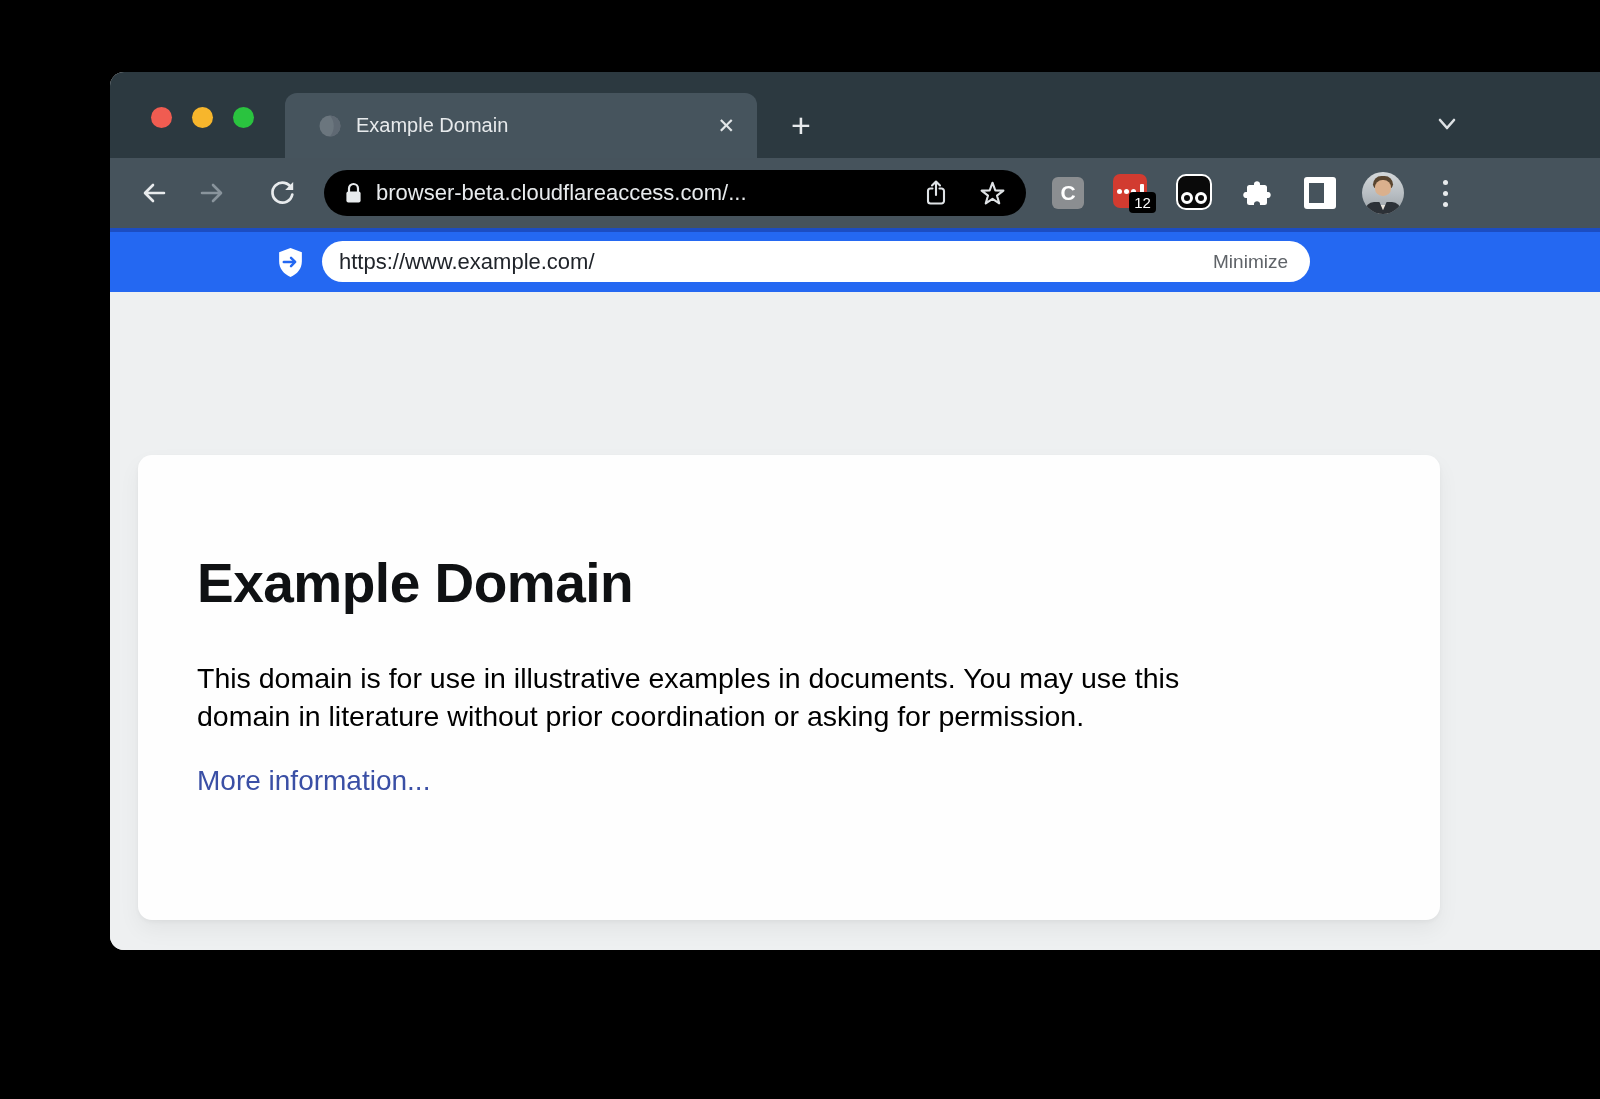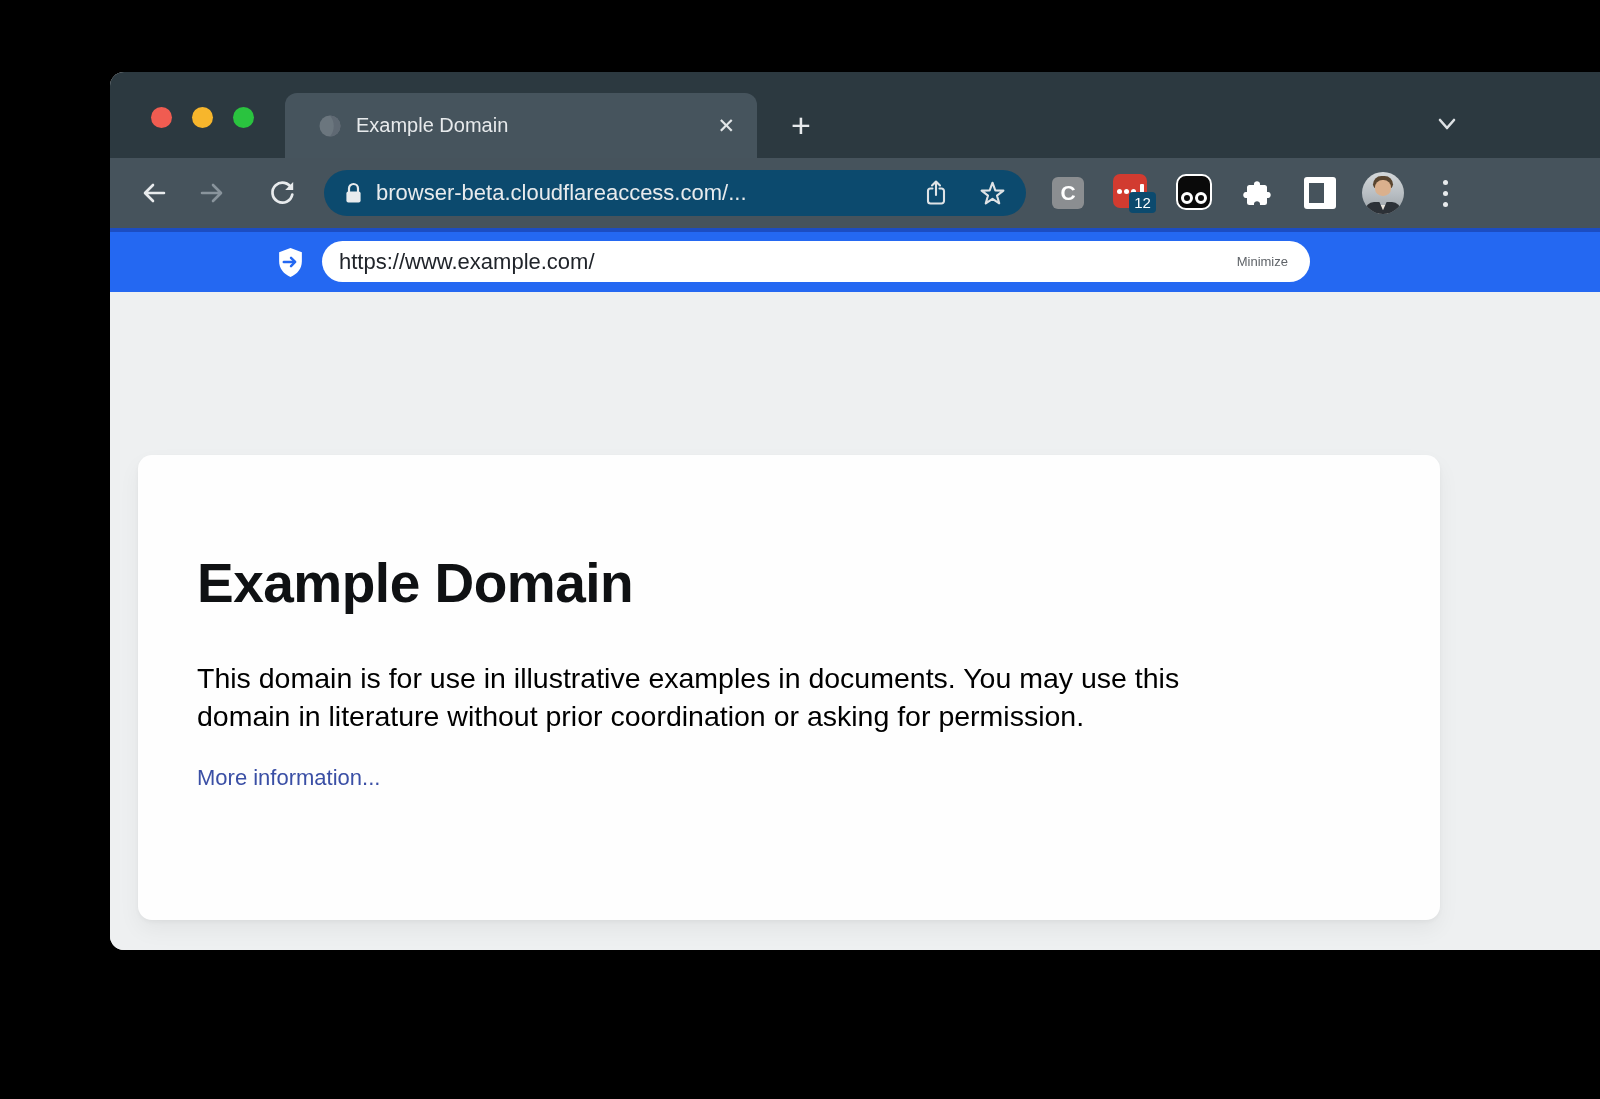--- a/index.html
+++ b/index.html
@@ -20,32 +20,32 @@
     border-radius:12px 12px 0 0;display:flex;align-items:center;padding:0 22px 0 32px;}
   .tab-title{color:#e7eaec;font-size:20px;margin-left:13px;flex:1;white-space:nowrap;overflow:hidden;}
   .tab-close{color:#e2e6e8;font-size:21px;line-height:1;cursor:default;}
   .newtab{position:absolute;left:668px;top:30px;width:46px;height:46px;display:flex;
     align-items:center;justify-content:center;color:#e7eaec;font-size:34px;font-weight:400;}
   .chevron-btn{position:absolute;left:1318px;top:36px;width:38px;height:32px;display:flex;align-items:center;justify-content:center;}
 
   
   .toolbar{position:relative;height:70px;background:#46535c;}
   .navbtn{position:absolute;top:19px;width:32px;height:32px;display:flex;align-items:center;justify-content:center;}
-  .addr{position:absolute;left:214px;top:12px;width:702px;height:46px;background:#0c4a6e;
+  .addr{position:absolute;left:214px;top:12px;width:702px;height:46px;background:#000000;
     border-radius:23px;display:flex;align-items:center;padding:0 20px 0 20px;}
   .addr-url{color:#e8ebed;font-size:22px;margin-left:13px;white-space:nowrap;flex:1;}
   .addr-icons{display:flex;align-items:center;gap:30px;}
   .ext{position:absolute;top:19px;display:flex;align-items:center;justify-content:center;}
   .c-icon{left:942px;width:32px;height:32px;background:#8b8e91;border-radius:6px;
     color:#fff;font-size:21px;font-weight:700;}
   .red-icon{left:1003px;top:16px;width:34px;height:34px;background:#d23b30;border-radius:7px;
     display:flex;align-items:center;justify-content:center;gap:2px;}
   .red-icon i{width:5px;height:5px;border-radius:50%;background:#fff;}
   .red-icon b{width:4px;height:14px;background:#fff;border-radius:1px;margin-left:2px;}
-  .badge{position:absolute;left:1019px;top:34px;min-width:27px;height:21px;background:#0c4a6e;
+  .badge{position:absolute;left:1019px;top:34px;min-width:27px;height:21px;background:#000000;
     border-radius:4px;color:#fff;font-size:15px;display:flex;align-items:center;justify-content:center;padding:0 3px;}
   .oo-icon{left:1066px;top:16px;width:36px;height:36px;background:#0a0a0a;border:2px solid #fff;
     border-radius:10px;display:flex;align-items:flex-end;justify-content:center;gap:2px;padding-bottom:4px;}
   .oo-icon i{width:12px;height:12px;border:3px solid #fff;border-radius:50%;background:#0a0a0a;display:block;}
   .puzzle-icon{left:1131px;width:32px;height:32px;}
   .panel-icon{left:1194px;width:32px;height:32px;background:#fff;border-radius:3px;position:absolute;}
   .panel-icon i{position:absolute;left:5px;top:6px;width:15px;height:20px;background:#46535c;display:block;}
   .avatar{left:1252px;top:14px;width:42px;height:42px;border-radius:50%;overflow:hidden;position:absolute;
     background:linear-gradient(180deg,#d4d8da 0%,#b6bcc1 55%,#979ea4 100%);}
   .avatar .hair{position:absolute;left:11px;top:4px;width:20px;height:13px;background:#59452f;border-radius:9px 9px 5px 5px;}
@@ -55,31 +55,31 @@
     clip-path:polygon(0 0,40% 0,50% 55%,60% 0,100% 0,100% 100%,0 100%);}
   .dots{left:1326px;top:19px;width:18px;height:32px;flex-direction:column;gap:6px;position:absolute;display:flex;align-items:center;justify-content:center;}
   .dots i{width:5px;height:5px;border-radius:50%;background:#e8ebed;display:block;}
 
   
   .banner{position:relative;height:64px;background:#2468f2;border-top:4px solid #1c4dc2;}
   .shield{position:absolute;left:167px;top:15px;}
   .banner-pill{position:absolute;left:212px;top:9px;width:988px;height:41px;background:#fff;
     border-radius:21px;display:flex;align-items:center;padding:0 22px 0 17px;}
   .banner-url{color:#20242a;font-size:22px;flex:1;white-space:nowrap;}
-  .minimize{color:#5f6368;font-size:13px;white-space:nowrap;}
+  .minimize{color:#5f6368;font-size:19px;white-space:nowrap;}
 
   
   .content{position:relative;height:658px;background:#eef0f1;}
   .scroll-track{position:absolute;right:0;top:0;bottom:0;width:20px;background:#fbfbfc;}
   .scroll-thumb{position:absolute;right:3px;top:5px;width:13px;height:548px;background:#b7bbbe;border-radius:7px;}
   .card{position:absolute;left:28px;top:163px;width:1302px;height:465px;background:#fefefe;border-radius:14px;
     box-shadow:0 2px 4px rgba(0,0,0,.04),0 10px 22px rgba(0,0,0,.05);padding:96px 60px 0 59px;}
   .h1{font-size:55px;font-weight:700;color:#0f1113;letter-spacing:-.5px;margin:0 0 44px 0;}
   .body-line{font-size:28.5px;color:#000000;line-height:38px;}
-  .more-link{display:inline-block;margin-top:30px;font-size:22px;color:#3a4fa5;text-decoration:none;}
+  .more-link{display:inline-block;margin-top:30px;font-size:28px;color:#3a4fa5;text-decoration:none;}
   svg{display:block;}
 </style>
 </head>
 <body>
 
 <div class="stage">
   <div class="window">
 
     <div class="tabstrip">
       <div class="traffic">

